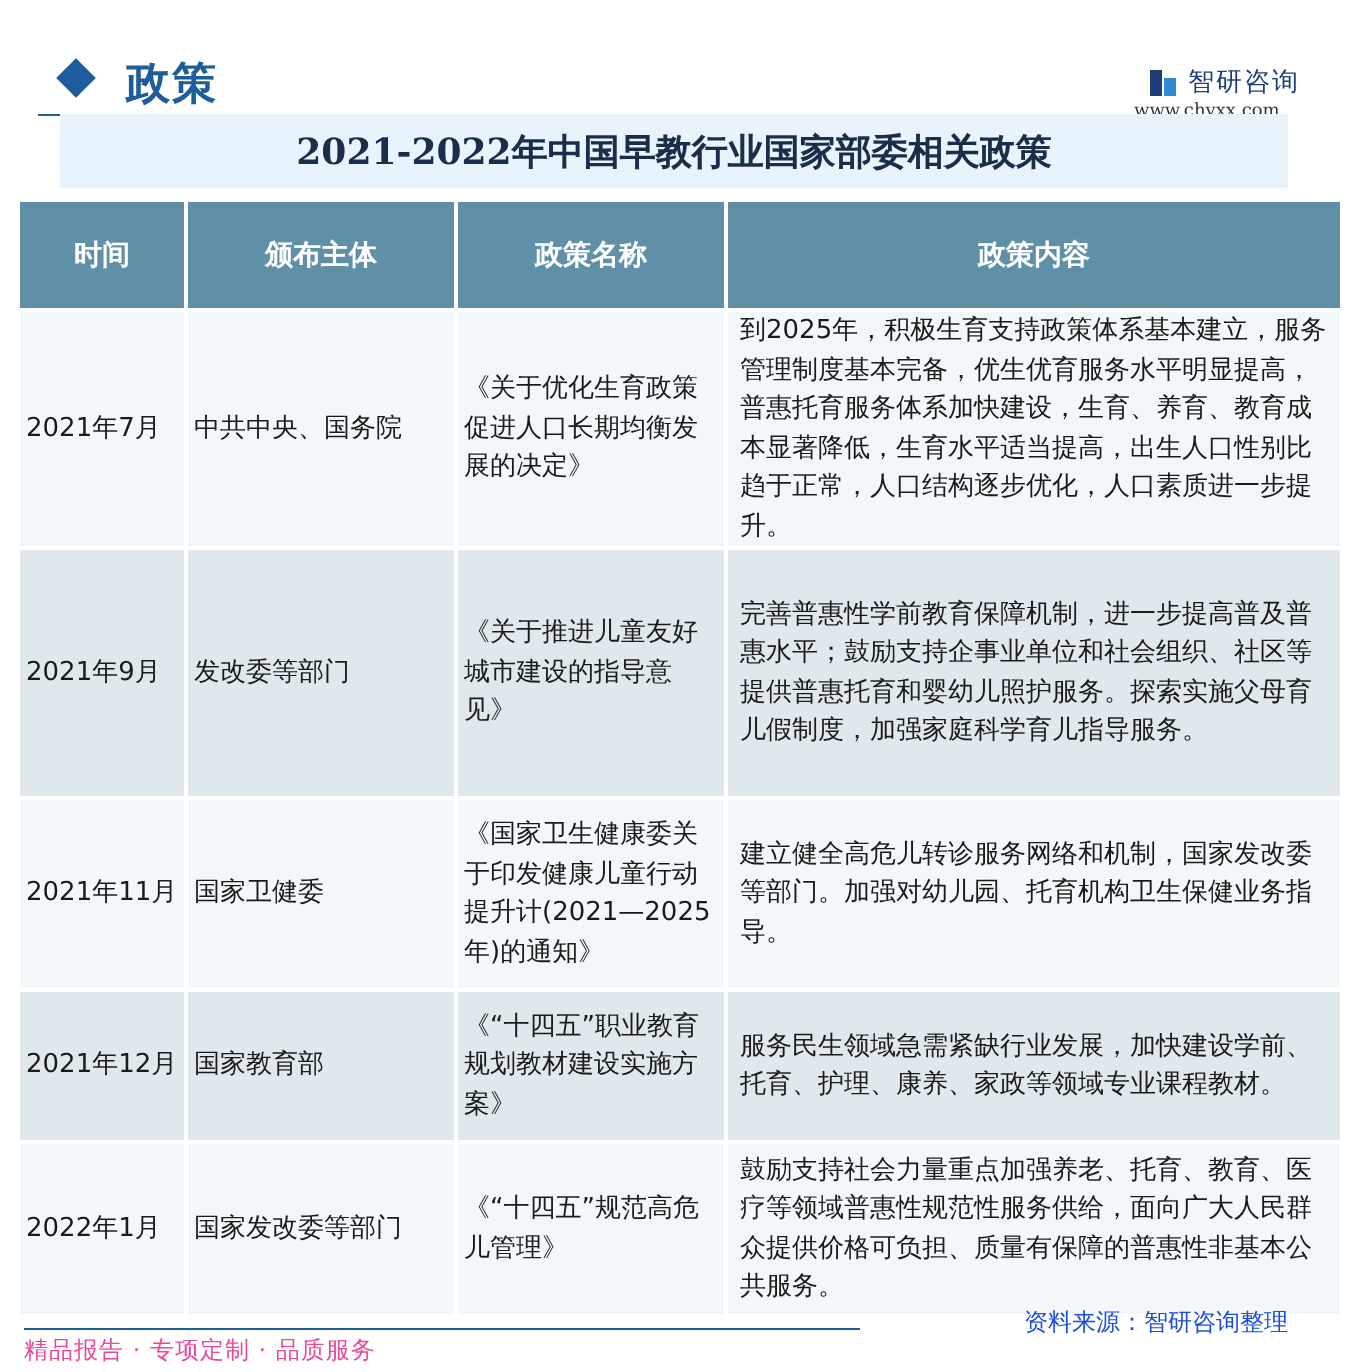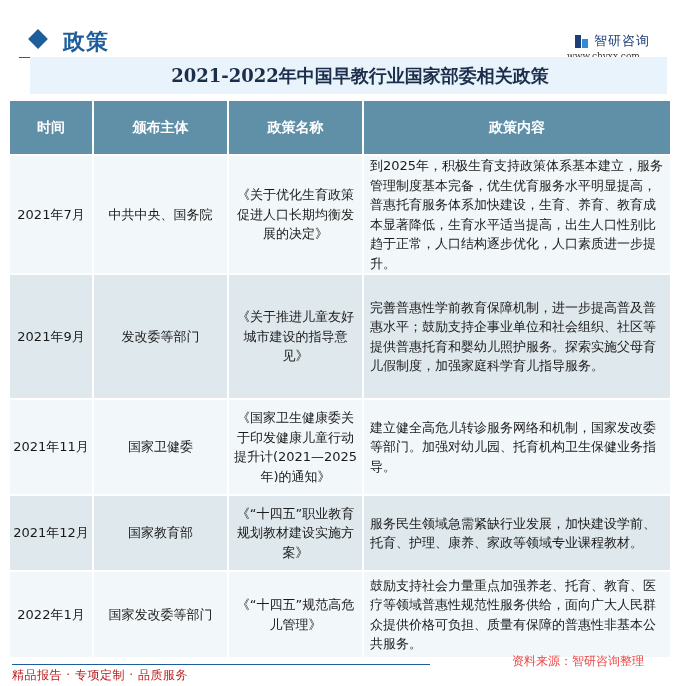--- a/index.html
+++ b/index.html
@@ -18,41 +18,41 @@
     }
     .header-line { position:absolute; left:19px; top:33px; width:545px; height:1px; background:#1d5d9b; }
     .logo { position:absolute; left:575px; top:8px; display:flex; align-items:center; }
     .logo-mark { width:13px; height:13px; position:relative; margin-right:6px; }
     .logo-mark .a { position:absolute; left:0; top:0; width:6px; height:13px; background:#1d3e78; }
     .logo-mark .b { position:absolute; left:7px; top:4px; width:6px; height:9px; background:#2f8ad8; }
     .logo-text { font-size:13px; color:#1d3e78; letter-spacing:1px; }
     .logo-url { position:absolute; left:567px; top:27px; font-family:"DejaVu Serif",serif; font-size:9px; color:#333; }
     .table-title-wrap { position:absolute; left:30px; top:57px; width:614px; height:37px; background:#e8f3fb;
       display:flex; align-items:center; justify-content:center; font-family:"DejaVu Serif","Liberation Serif",serif;
-      font-size:18px; color:#1b2d4a; font-weight:bold;padding-left:23px; }
+      font-size:18px; color:#1b2d4a; font-weight:bold; }
 
     table { position:absolute; left:10px; top:101px; width:660px; border-collapse:collapse; table-layout:fixed; }
     th {
       background:#5f90a8; color:#ffffff; font-size:14px; font-weight:bold; height:33px;
       border-right:2px solid #ffffff; text-align:center; padding:10px;
     }
     th:last-child { border-right:none;font-family:Liberation Serif, serif; }
     td {
       font-size:13px; line-height:19.5px; border-right:2px solid #ffffff; border-top:2px solid #ffffff;
       vertical-align:middle; padding:0 3px;
     }
     td:last-child { border-right:none; }
     tr.odd td { background:#f2f7f9; }
     tr.even td { background:#dfe8ed; }
-    td.c { text-align:center; }
+    td.c { text-align:left; }
     td.l { text-align:left; padding-left:6px; }
 
     .footer-line { position:absolute; left:12px; top:664px; width:418px; height:1px; background:#1d5d9b; }
-    .footer-left { position:absolute; left:12px; top:667px; font-size:12px; color:#b91c1c; letter-spacing:0.5px; }
-    .footer-right { position:absolute; left:512px; top:653px; font-size:12px; color:#ef4444; }
+    .footer-left { position:absolute; left:12px; top:667px; font-size:12px; color:#ec4899; letter-spacing:0.5px; }
+    .footer-right { position:absolute; left:512px; top:653px; font-size:12px; color:#1d4ed8; }
     .watermark { position:absolute; left:520px; top:618px; font-size:28px; color:#dce6ee; letter-spacing:4px; z-index:0; }
   </style>
 </head>
 <body>
 
 <div class="header">
   <div class="diamond"></div>
   <div class="section-title">政策</div>
   <div class="header-line"></div>
   <div class="logo">

